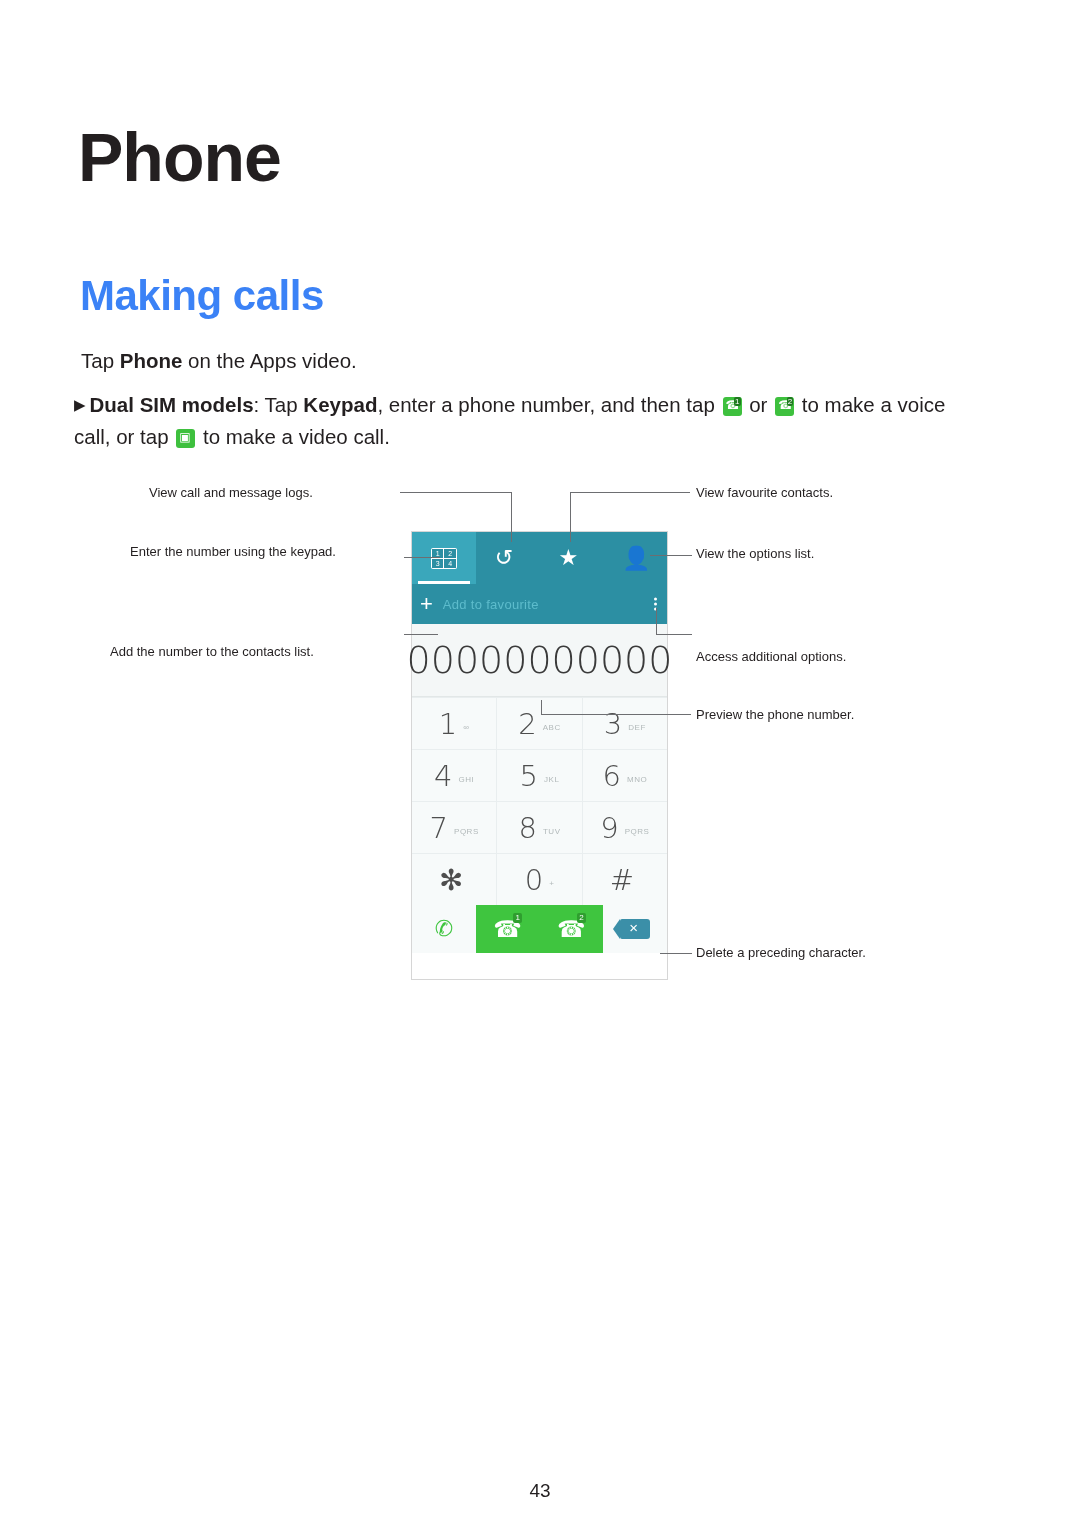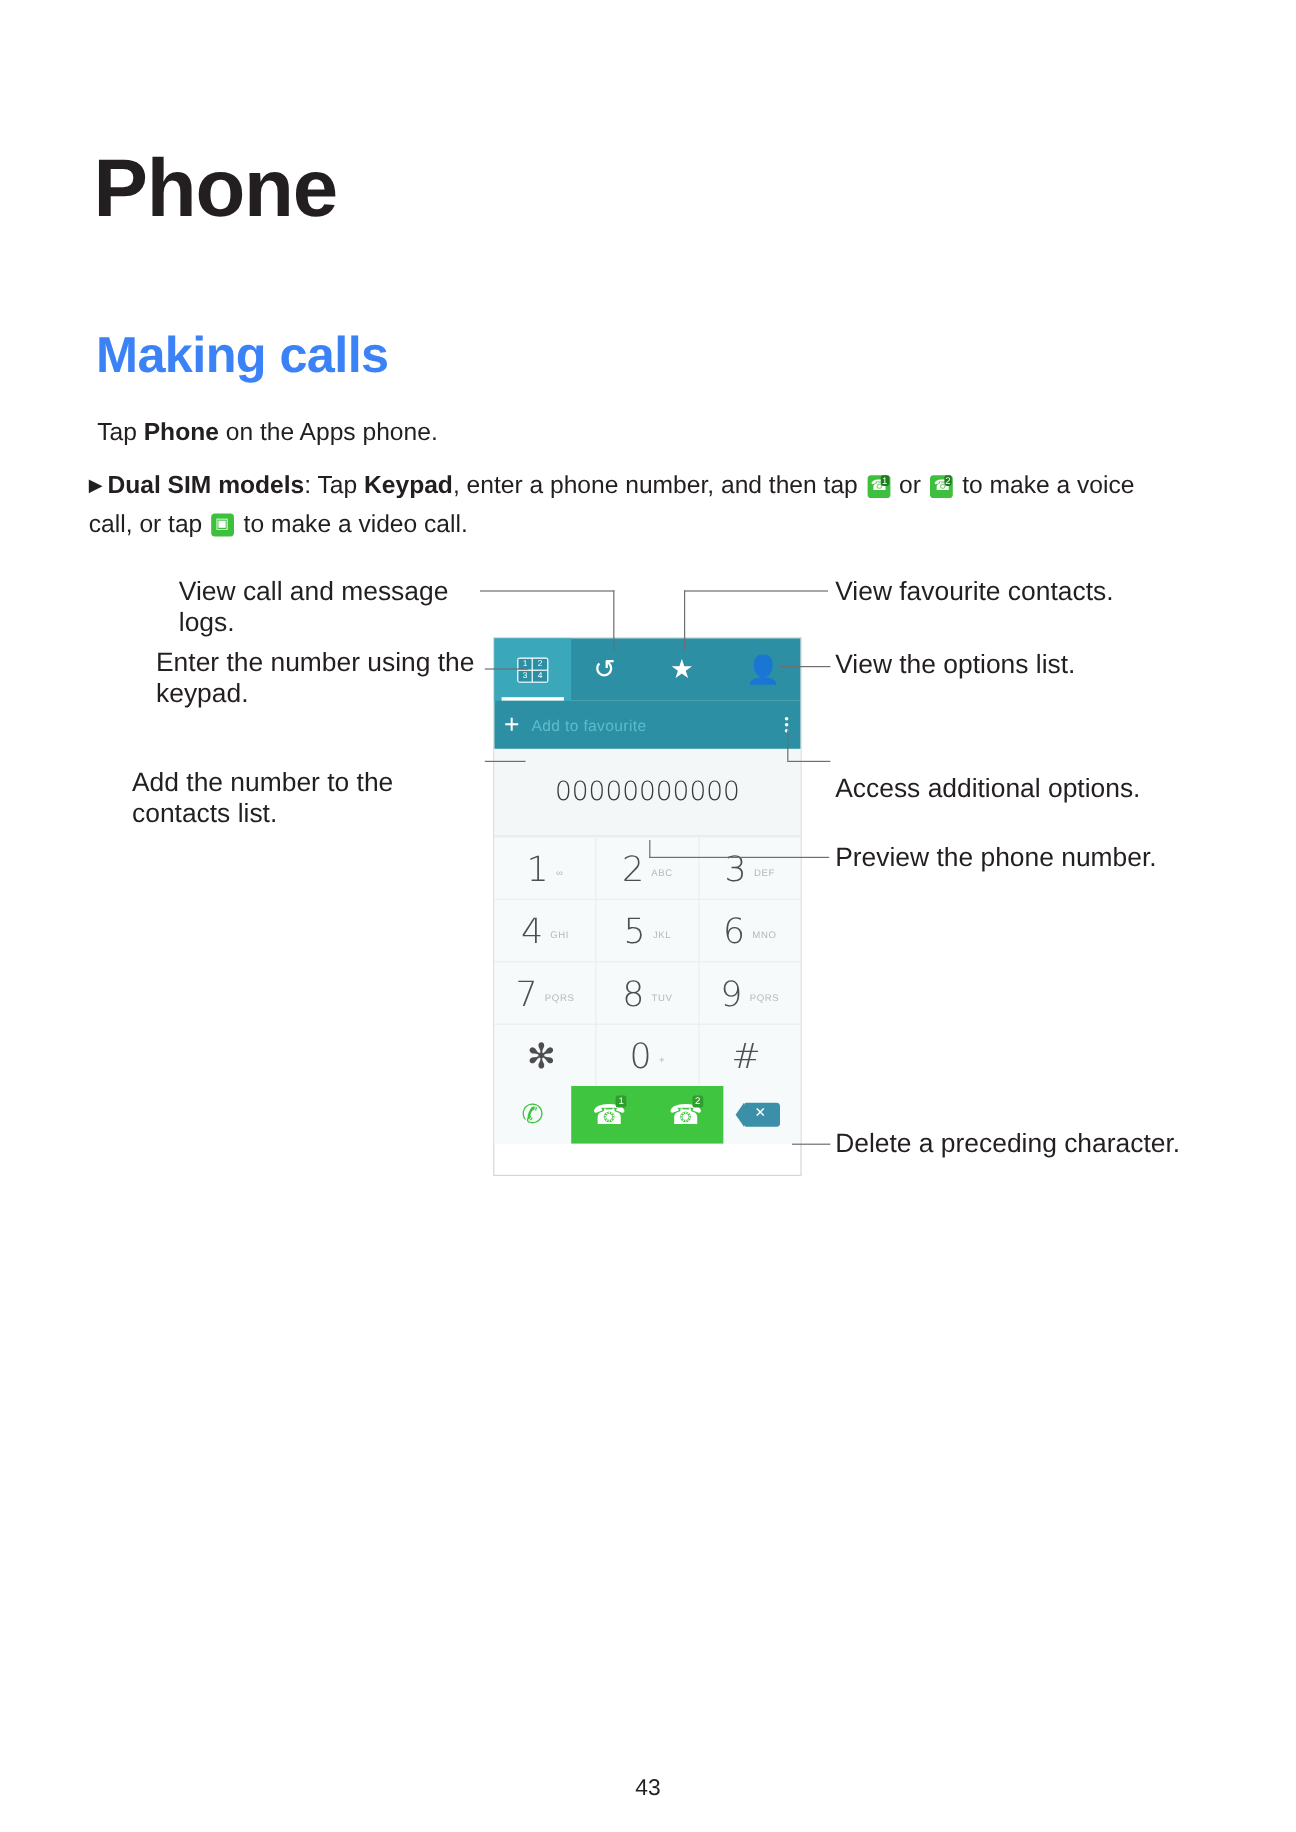--- a/index.html
+++ b/index.html
@@ -189,21 +189,21 @@
   
   .numberbar {
     height: 72px;
     background: #f4f7f7;
     display: flex;
     align-items: center;
     justify-content: center;
     border-bottom: 1px solid #e2e7e7;
   }
   .numberbar span {
-    font-size: 22px;
+    font-size: 38px;
     color: #3a3a3a;
     letter-spacing: 0px;
     font-family: "DejaVu Sans", sans-serif;
     font-weight: 300;
   }
 
   
   .keypad {
     display: grid;
     grid-template-columns: repeat(3, 1fr);
@@ -282,21 +282,21 @@
     position: absolute;
     left: 9px; top: -2px;
     color: #ffffff;
     font-size: 15px;
     line-height: 22px;
   }
 
   
   .callout {
     position: absolute;
-    font-size: 22px;
+    font-size: 13px;
     line-height: 26px;
     color: #231f20;
   }
   .callout.right-align { }
 
   
   .ln {
     position: absolute;
     background: #6d6e71;
   }
@@ -314,21 +314,21 @@
     color: #231f20;
   }
 </style>
 </head>
 <body>
 
 <div class="page-title">Phone</div>
 <div class="section-title">Making calls</div>
 
 <div class="para para-1">
-  <span>Tap </span><span class="bold">Phone</span><span> on the Apps phone.</span>
+  <span>Tap </span><span class="bold">Phone</span><span> on the Apps video.</span>
 </div>
 
 <div class="para para-2">
   <span class="arrow-bullet">▶</span><span class="bold">Dual SIM models</span><span>: Tap </span><span class="bold">Keypad</span><span>, enter a phone number, and then tap </span><span class="inline-icon icon-call-green"><span class="handset">☎</span><span class="simnum">1</span></span><span> or </span><span class="inline-icon icon-call-green2"><span class="handset">☎</span><span class="simnum">2</span></span><span> to make a voice call, or tap </span><span class="inline-icon icon-video-green"><span class="handset">▣</span></span><span> to make a video call.</span>
 </div>
 
 <div class="phone-figure">
 
   <div class="tabbar">
     <div class="tab active">

